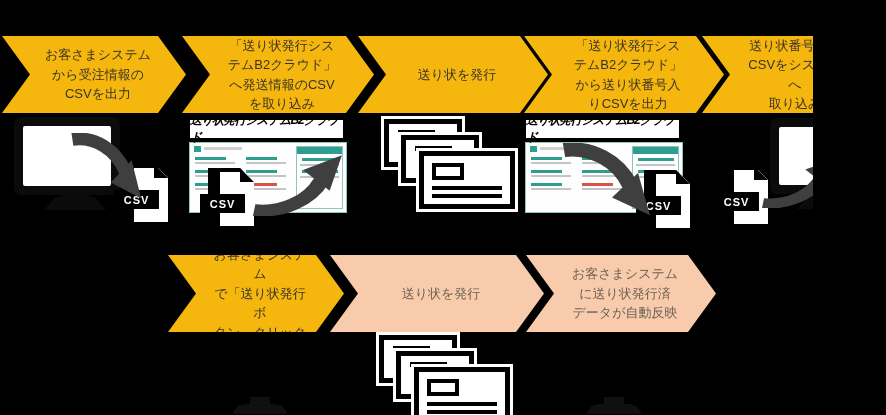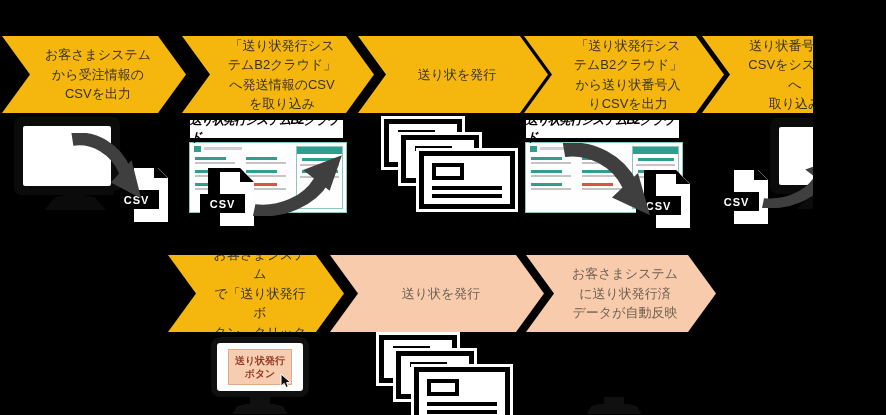--- a/index.html
+++ b/index.html
@@ -260,29 +260,20 @@
   </div>
   <div class="chev peach row2" id="r2c2">
     <span>送り状を発行</span>
   </div>
   <div class="chev peach row2" id="r2c3">
     <span>お客さまシステム
 に送り状発行済
 データが自動反映</span>
   </div>
 
-  <div class="mon-out" style="left:211px; top:337px; width:98px; height:60px;">
-    <div class="btn" style="width:64px; height:36px;">
-      <span>送り状発行
-ボタン</span>
-      <svg class="cursor" width="16" height="16" viewBox="0 0 16 16">
-        <path d="M3 1 L3 13 L6.2 10.4 L8 14.5 L10.3 13.5 L8.6 9.6 L12.5 9.3 Z" fill="#101010" stroke="#fff" stroke-width="1"></path>
-      </svg>
-    </div>
-  </div>
   <div class="mon-neck" style="left:250px; top:397px; width:20px; height:7px;"></div>
   <div class="mon-foot" style="left:232px; top:404px; width:56px; height:10px;"></div>
 
   <div class="labels" style="left:373px; top:331px; width:145px; height:105px;">
     <div class="card b1">
         <i class="tabline"></i>
       </div>
     <div class="card b2">
         <i class="tabline"></i>
       </div>

